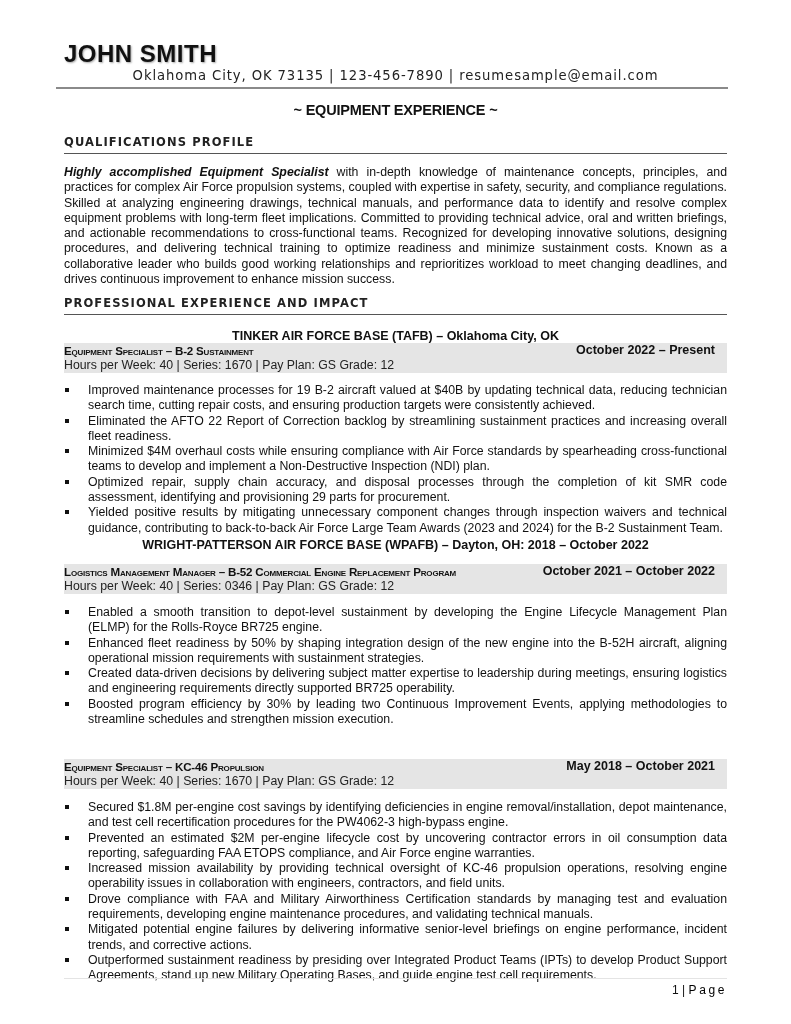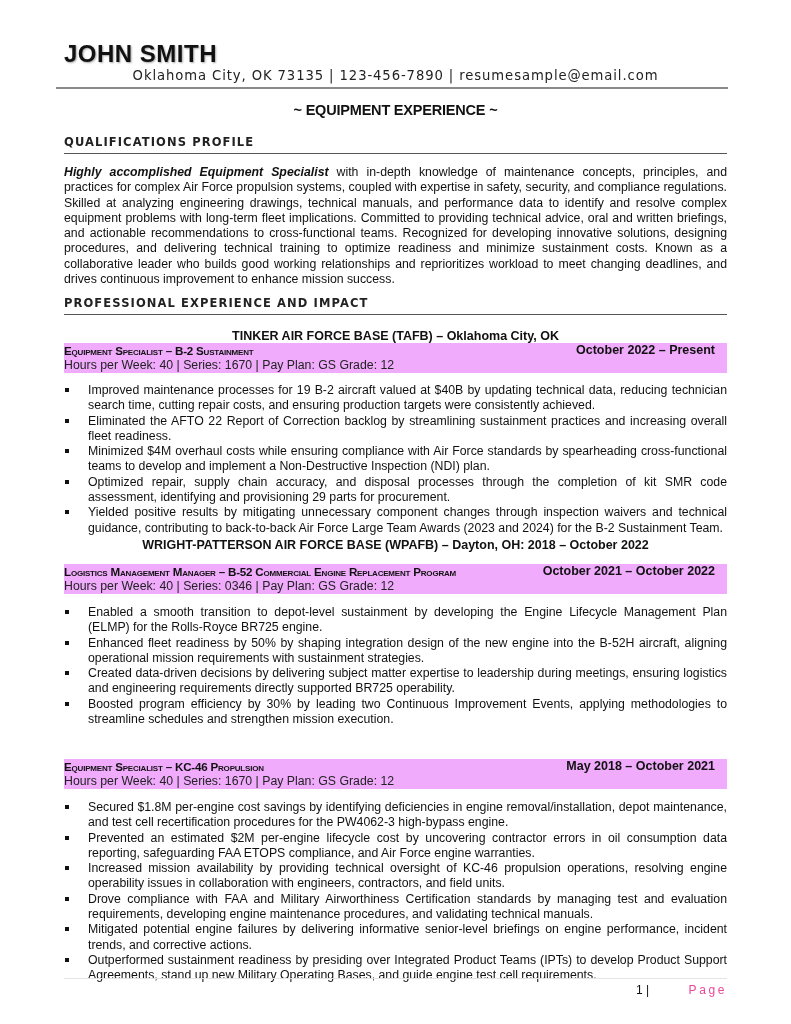--- a/index.html
+++ b/index.html
@@ -14,30 +14,30 @@
   .top-rule { position: absolute; left: -8px; top: 87px; width: 672px; height: 0; border-top: 2px solid #8a8a8a; }
   .headline { position: absolute; left: 0; top: 102px; width: 663px; text-align: center;
               font-size: 14.5px; font-weight: bold; color: #111; letter-spacing: -0.2px; }
   .section-title { position: absolute; left: 0; width: 663px; font-family: "DejaVu Sans", sans-serif;
                    font-size: 11.5px; font-weight: bold; letter-spacing: 1.1px; color: #222;
                    padding-bottom: 4px; border-bottom: 1.5px solid #555; }
   .profile { position: absolute; left: 0; top: 165px; width: 663px; font-size: 12.3px; line-height: 15.3px;
              text-align: justify; color: #111; }
   .profile b { font-style: italic; }
   .employer { position: absolute; left: 0; width: 663px; text-align: center; font-size: 12.5px; font-weight: bold; color: #111; }
-  .job-band { position: absolute; left: 0; width: 663px; height: 30px; background: #f0abfc; }
+  .job-band { position: absolute; left: 0; width: 663px; height: 30px; background: #e5e5e5; }
   .job-title { position: absolute; left: 0; top: 1px; font-size: 11.6px; font-weight: bold; font-variant: small-caps; color: #111; white-space: nowrap; letter-spacing: -0.2px; }
   .job-dates { position: absolute; right: 12px; top: 0; font-size: 12.5px; font-weight: bold; color: #111; white-space: nowrap; }
   .job-meta { position: absolute; left: 0; top: 15px; font-size: 12.3px; color: #222; white-space: nowrap; }
   ul.bullets { position: absolute; left: 0; width: 663px; margin: 0; padding: 0; list-style: none; }
   ul.bullets li { position: relative; padding-left: 24px; font-size: 12.3px; line-height: 15.3px; text-align: justify; color: #111; }
   ul.bullets li .sq { position: absolute; left: 1px; top: 5px; width: 4px; height: 4px; background: #111; }
   .footer-rule { position: absolute; left: 0; top: 978px; width: 663px; border-top: 1px solid #e4e4e4; }
   .footer { position: absolute; right: 0; top: 983px; font-size: 12px; color: #111; white-space: nowrap; }
-  .footer .pg { color: #ec4899; letter-spacing: 2.6px; margin-left: 36px; }
+  .footer .pg { color: #000000; letter-spacing: 2.6px; }
 </style>
 </head>
 <body>
 
 <div class="page">
   <div class="name">JOHN SMITH</div>
   <div class="contact">Oklahoma City, OK 73135 | 123-456-7890 | resumesample@email.com</div>
   <div class="top-rule"></div>
   <div class="headline">~ EQUIPMENT EXPERIENCE ~</div>
 

